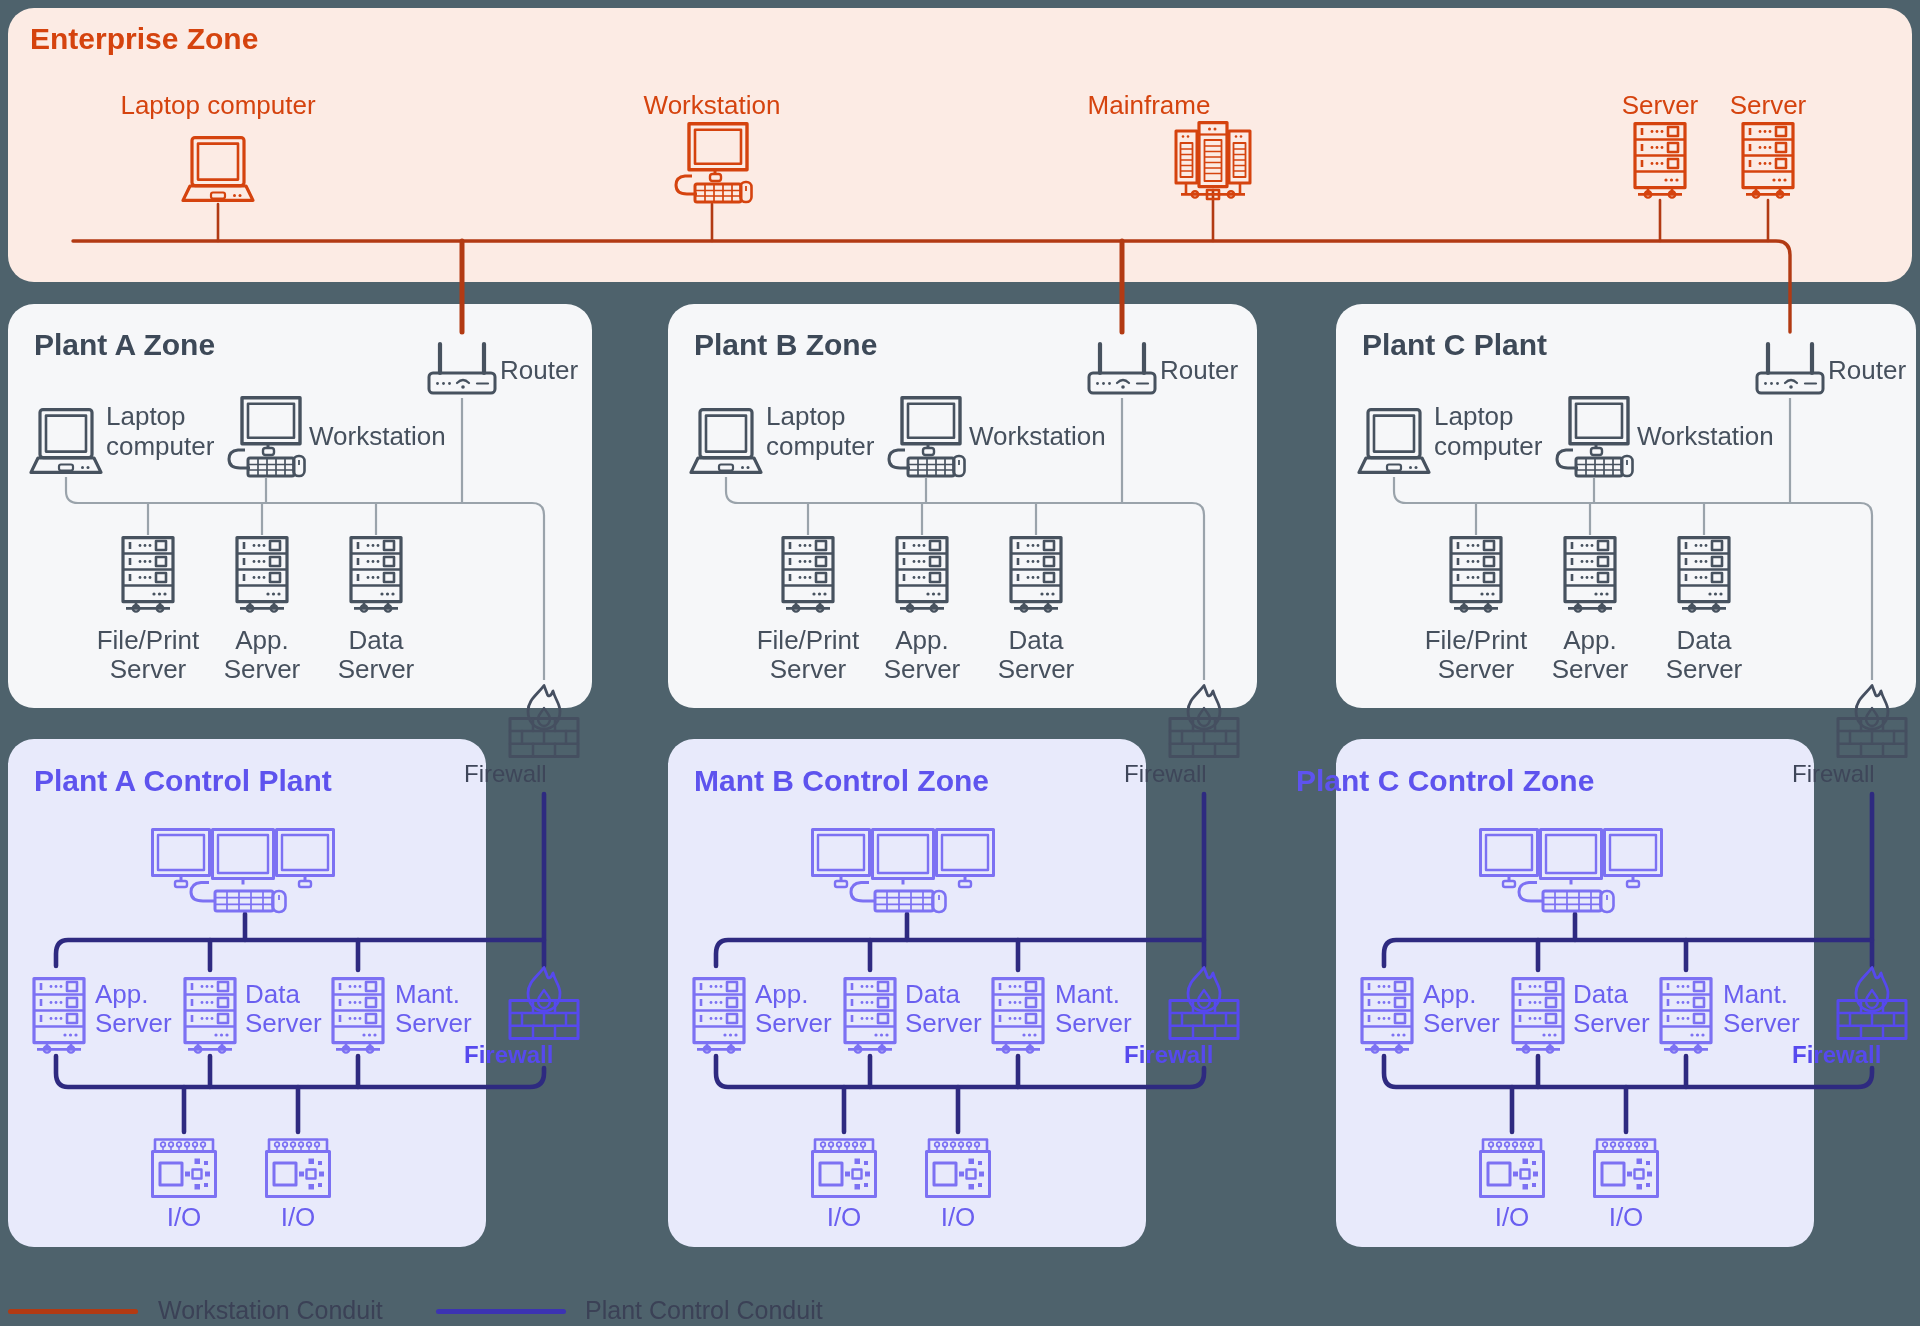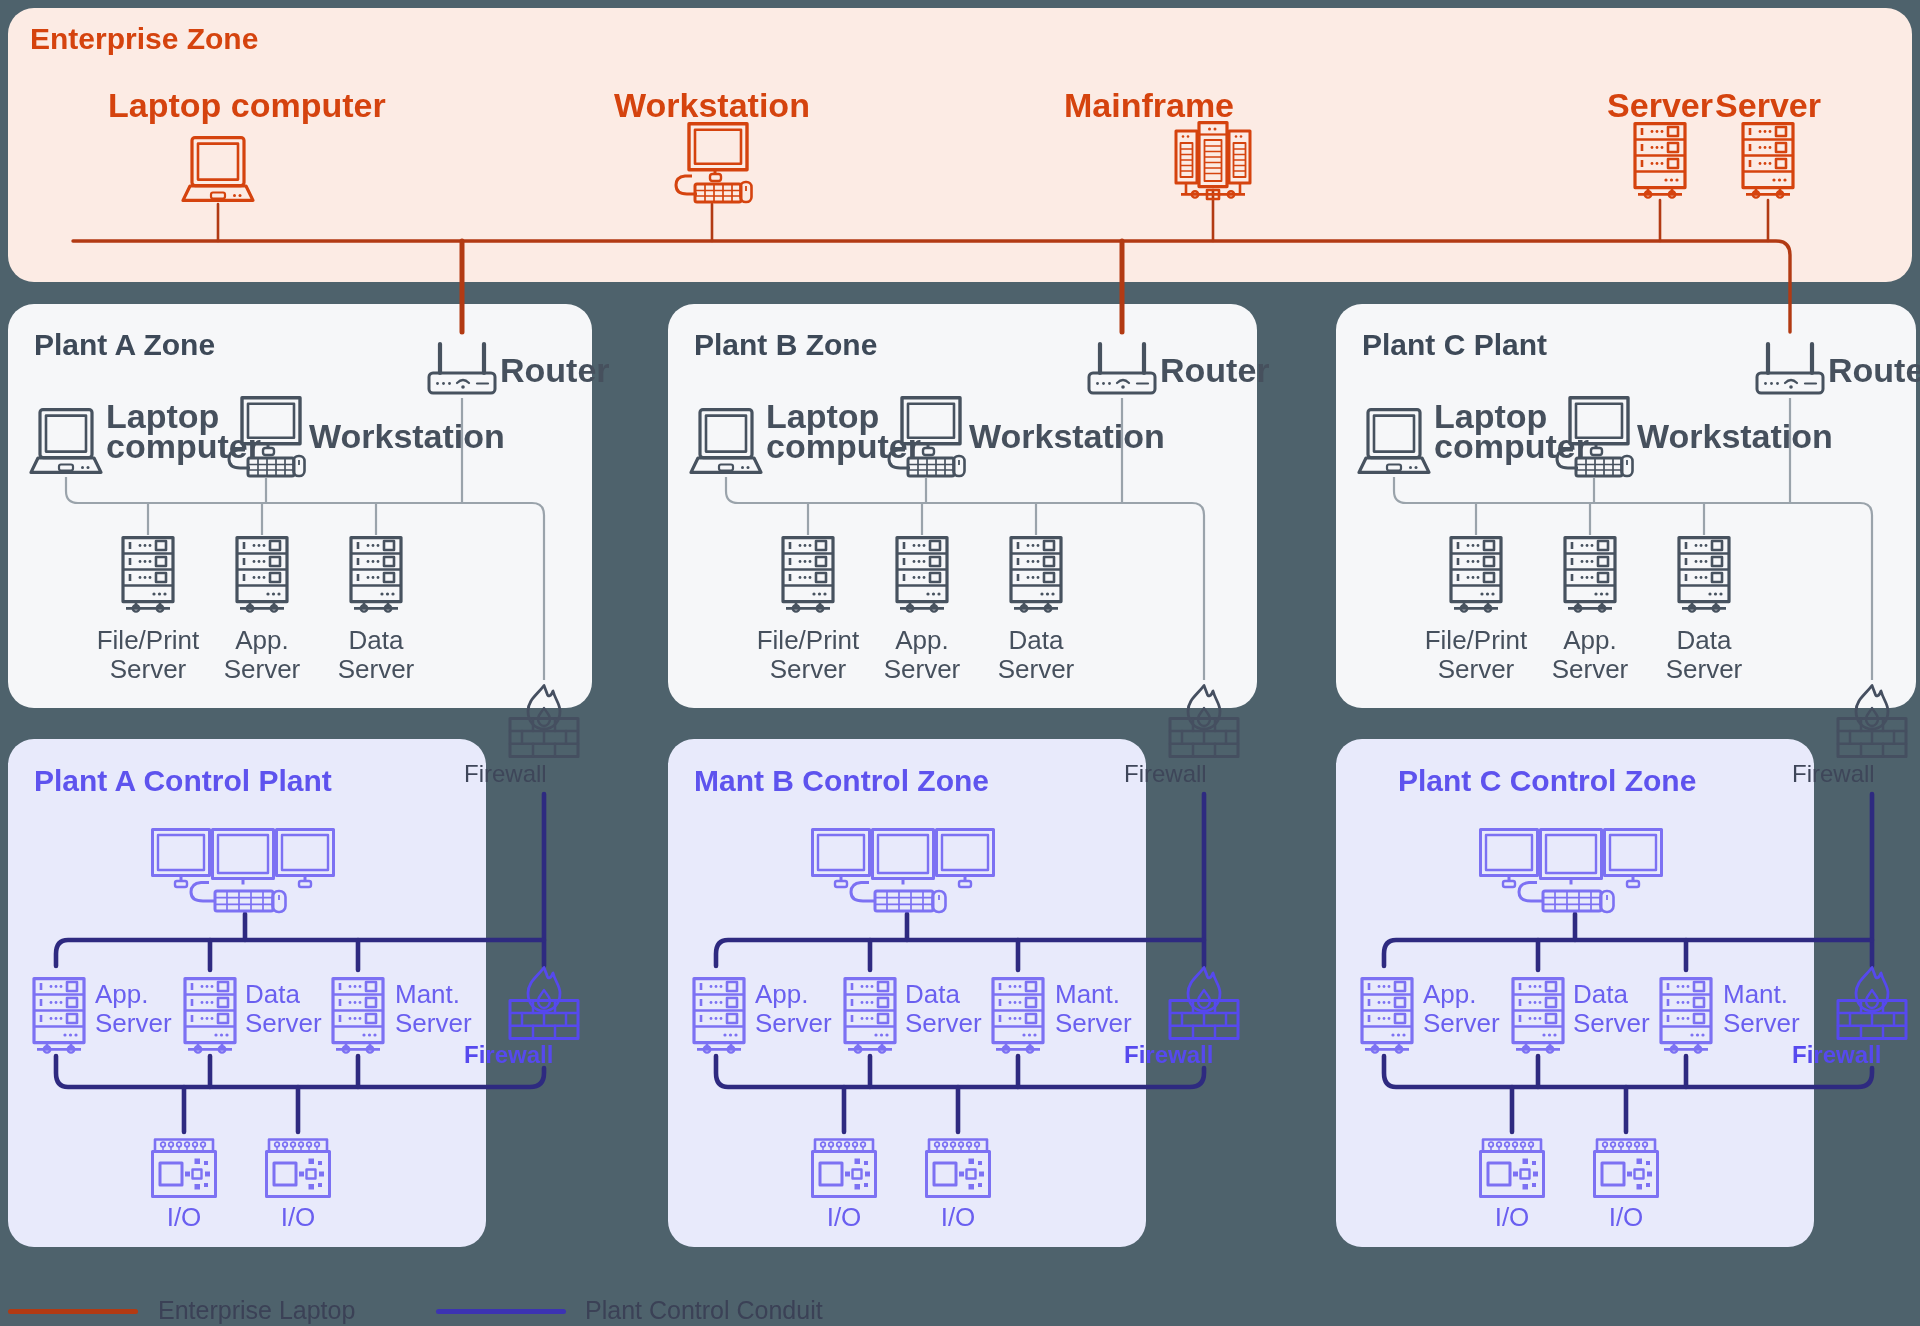--- a/index.html
+++ b/index.html
@@ -31,21 +31,21 @@
     font-family:"Liberation Sans", sans-serif;
   }
   .card{position:absolute;border-radius:26px;}
   .card.enterprise{background:var(--enterprise-bg);}
   .card.plant{background:var(--plant-bg);}
   .card.control{background:var(--control-bg);}
   .ztitle{position:absolute;font-size:30px;font-weight:700;white-space:nowrap;}
   .ztitle.ent{color:var(--enterprise-accent);}
   .ztitle.slate{color:var(--slate-title);}
   .ztitle.ctrl{color:var(--control-title);}
-  .dlabel{position:absolute;font-size:34px;line-height:30px;white-space:nowrap;font-weight:bold;}
+  .dlabel{position:absolute;font-size:26px;line-height:30px;white-space:nowrap;}
   .dlabel.ent{color:var(--enterprise-accent);text-align:center;width:220px;}
   .dlabel.slate{color:var(--slate-label);}
   .srvlabel{position:absolute;width:160px;text-align:center;font-size:26px;line-height:29px;color:var(--slate-label);}
   .csrvlabel{position:absolute;font-size:26px;line-height:29px;color:var(--purple-label);}
   .iolabel{position:absolute;width:90px;text-align:center;font-size:26px;color:var(--purple-label);}
   .fwlabel{position:absolute;width:160px;text-align:left;font-size:24px;}
   .fwlabel.gray{color:var(--fw-gray-label);}
   .fwlabel.purple{color:var(--fw-purple);font-weight:700;}
   .ic{position:absolute;display:block;}
   .c-ent{color:var(--enterprise-accent);}
@@ -488,21 +488,21 @@
   <div class="fwlabel purple" style="left:1124px;top:1041px">Firewall</div>
   <svg class="ic c-purple" style="left:811px;top:1136px;width:66px;height:62px">
       <use href="#sym-io"></use>
     </svg>
   <svg class="ic c-purple" style="left:925px;top:1136px;width:66px;height:62px">
       <use href="#sym-io"></use>
     </svg>
   <div class="iolabel" style="left:799px;top:1202px">I/O</div>
   <div class="iolabel" style="left:913px;top:1202px">I/O</div>
 
-  <div class="ztitle ctrl" style="left:1398px;top:764px">Plant C Control Zone</div>
+  <div class="ztitle ctrl" style="left:1296px;top:764px">Plant C Control Zone</div>
   <svg class="ic c-purple" style="left:1479px;top:828px;width:184px;height:86px">
       <use href="#sym-hmi"></use>
     </svg>
   <svg class="ic c-purple" style="left:1360px;top:977px;width:54px;height:80px">
       <use href="#sym-server"></use>
     </svg>
   <svg class="ic c-purple" style="left:1511px;top:977px;width:54px;height:80px">
       <use href="#sym-server"></use>
     </svg>
   <svg class="ic c-purple" style="left:1659px;top:977px;width:54px;height:80px">
@@ -527,17 +527,17 @@
   <svg class="ic c-purple" style="left:1479px;top:1136px;width:66px;height:62px">
       <use href="#sym-io"></use>
     </svg>
   <svg class="ic c-purple" style="left:1593px;top:1136px;width:66px;height:62px">
       <use href="#sym-io"></use>
     </svg>
   <div class="iolabel" style="left:1467px;top:1202px">I/O</div>
   <div class="iolabel" style="left:1581px;top:1202px">I/O</div>
 
   <div class="legend-swatch" style="left:8px;width:130px;background:var(--enterprise-conduit)"></div>
-  <div class="legend-label" style="left:158px">Enterprise Laptop</div>
+  <div class="legend-label" style="left:158px">Workstation Conduit</div>
   <div class="legend-swatch" style="left:436px;width:130px;background:var(--legend-blue)"></div>
   <div class="legend-label" style="left:585px">Plant Control Conduit</div>
 
 </div>
 
 </body></html>

